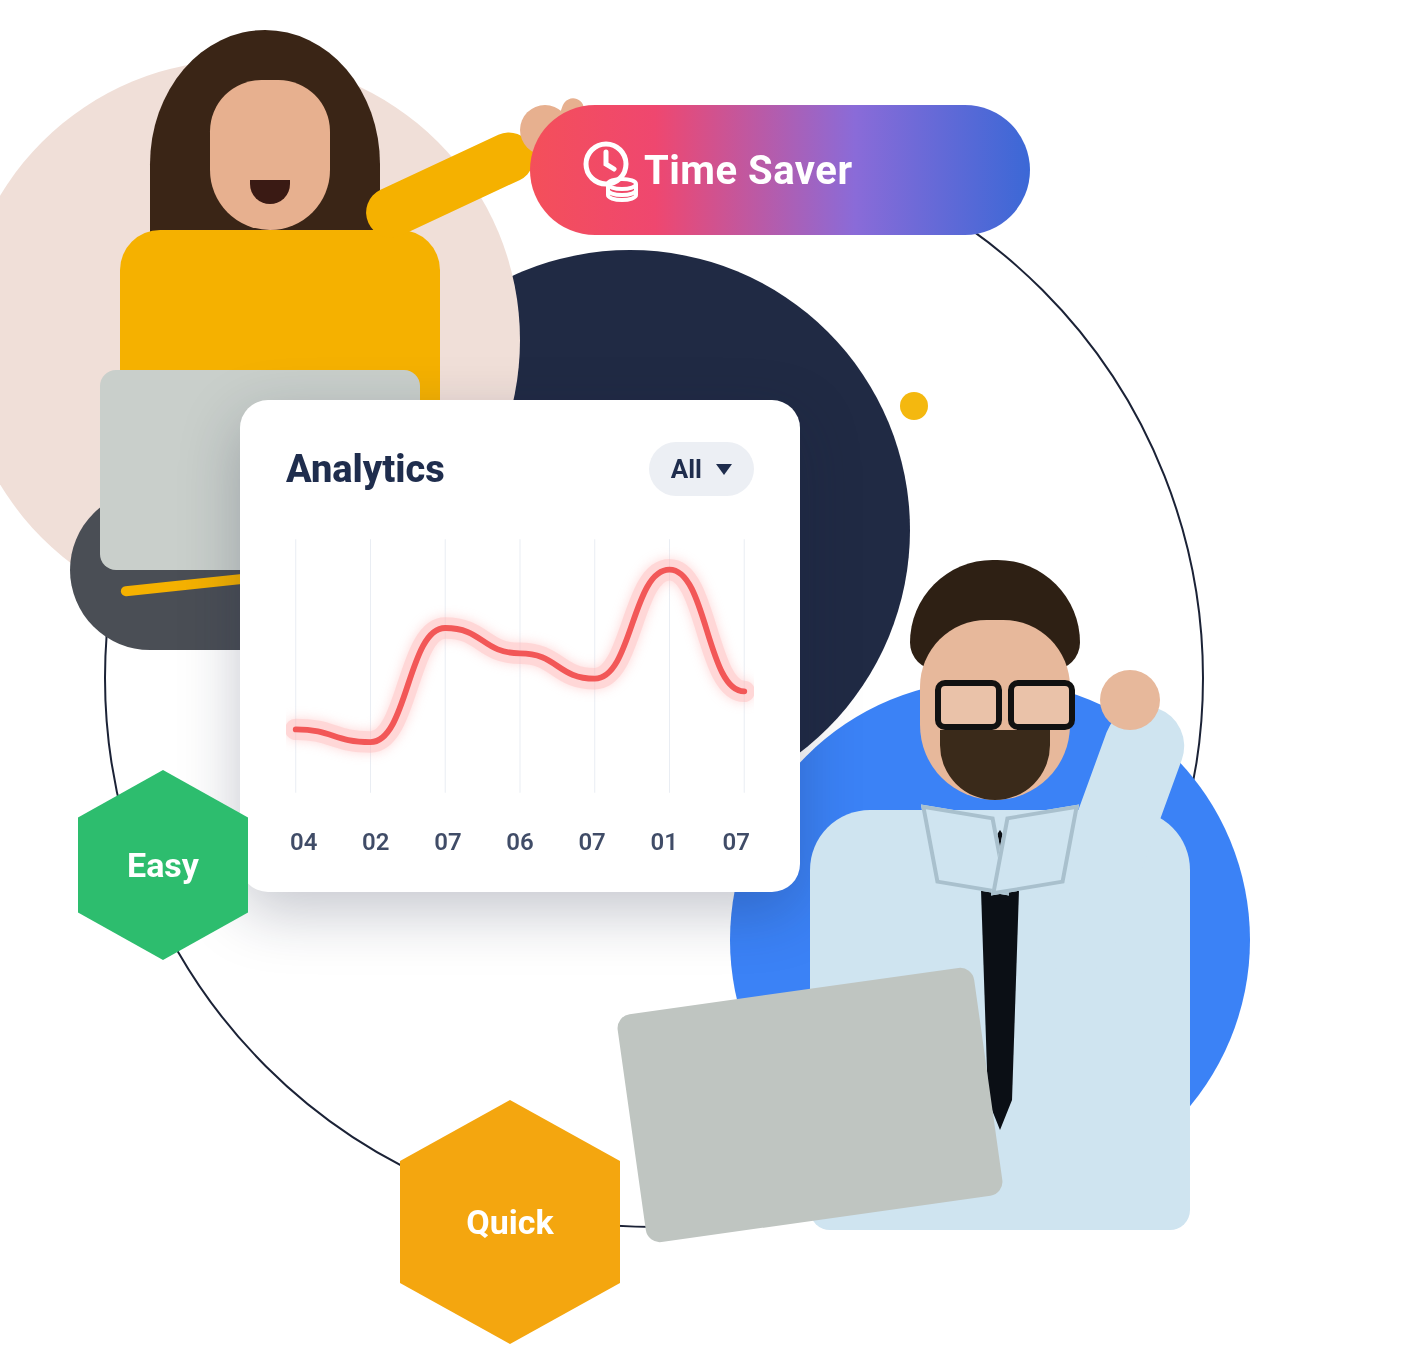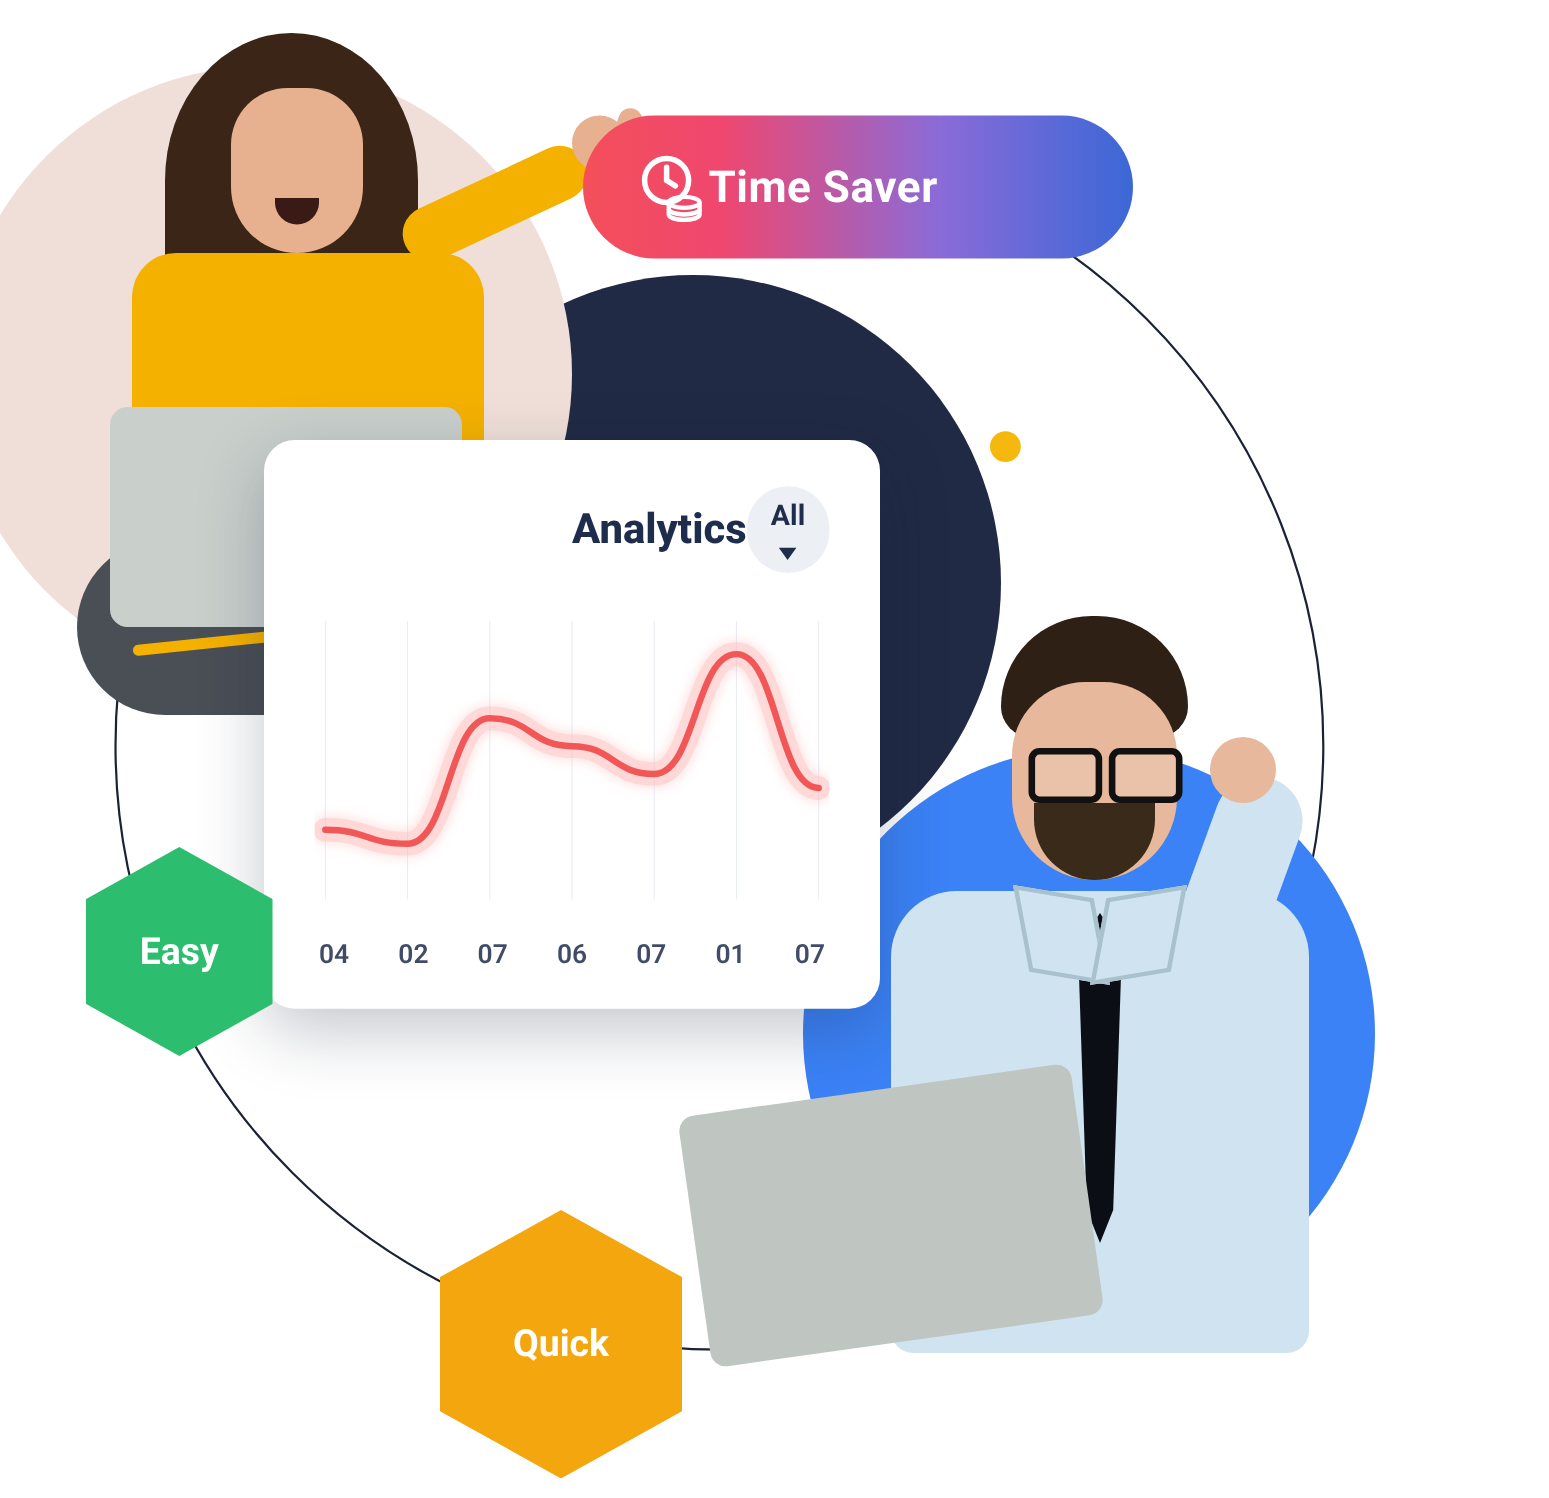--- a/index.html
+++ b/index.html
@@ -208,32 +208,31 @@
   .card{
     position:absolute;
     left:240px; top:400px;
     width:560px;
     background:#fff;
     border-radius:28px;
     box-shadow:0 20px 60px rgba(23,33,60,.25);
     padding:42px 46px 30px;
   }
   .card-head{
-    display:flex;align-items:center;justify-content:flex-end;
+    display:flex;align-items:center;justify-content:space-between;
     margin-bottom:20px;
   }
   .card-title{
     font-size:38px;font-weight:800;color:#1f2d4d;
   }
   .dd{
     display:flex;align-items:center;gap:14px;
     background:#eceff4;border-radius:999px;
     padding:12px 22px; color:#1f2d4d; font-weight:700; font-size:26px;
     cursor:pointer;
-    flex-direction:column;
   }
   .dd .tri{
     width:0;height:0;border-left:8px solid transparent;border-right:8px solid transparent;border-top:11px solid #1f2d4d;
   }
   .plot{
     width:100%;
     height:300px;
   }
   .xaxis{
     display:flex;justify-content:space-between;

